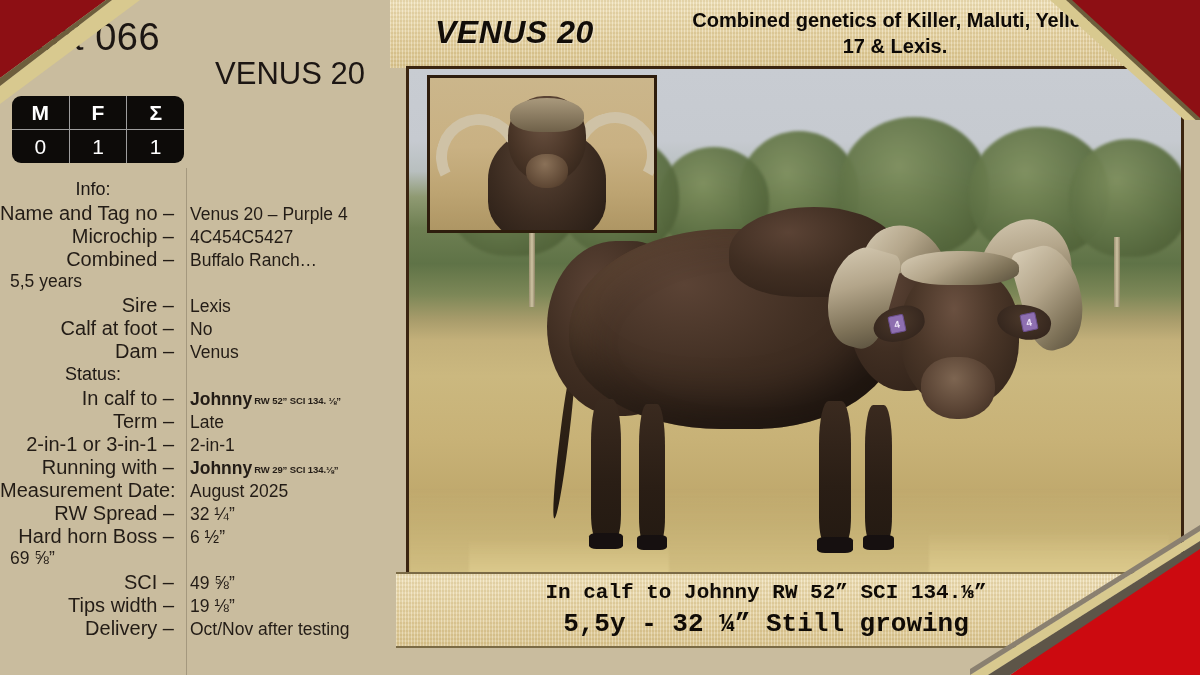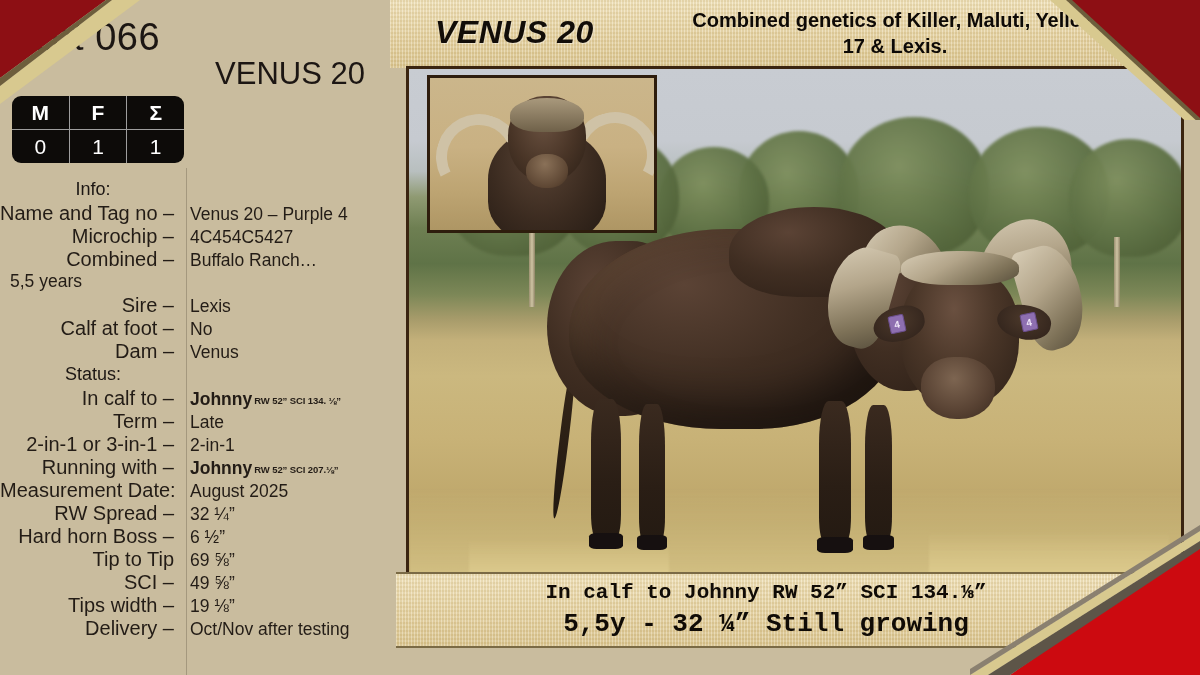--- a/index.html
+++ b/index.html
@@ -408,38 +408,37 @@
     <div class="info-row">
       <div class="info-label">Term –</div>
       <div class="info-value">Late</div>
     </div>
     <div class="info-row">
       <div class="info-label">2-in-1 or 3-in-1 –</div>
       <div class="info-value">2-in-1</div>
     </div>
     <div class="info-row">
       <div class="info-label">Running with –</div>
-      <div class="info-value bold"><span>Johnny</span><span class="sup-note">RW 52” SCI 207.⅛”</span></div>
+      <div class="info-value bold"><span>Johnny</span><span class="sup-note">RW 29” SCI 134.⅛”</span></div>
     </div>
 
     <div class="info-row">
       <div class="info-label">Measurement Date:</div>
       <div class="info-value">August 2025</div>
     </div>
 
     <div class="info-row">
       <div class="info-label">RW Spread –</div>
       <div class="info-value">32 ¼”</div>
     </div>
     <div class="info-row">
       <div class="info-label">Hard horn Boss –</div>
       <div class="info-value">6 ½”</div>
     </div>
     <div class="info-row">
-      <div class="info-label">Tip to Tip</div>
       <div class="info-value">69 ⅝”</div>
     </div>
     <div class="info-row">
       <div class="info-label">SCI –</div>
       <div class="info-value">49 ⅝”</div>
     </div>
     <div class="info-row">
       <div class="info-label">Tips width –</div>
       <div class="info-value">19 ⅛”</div>
     </div>

